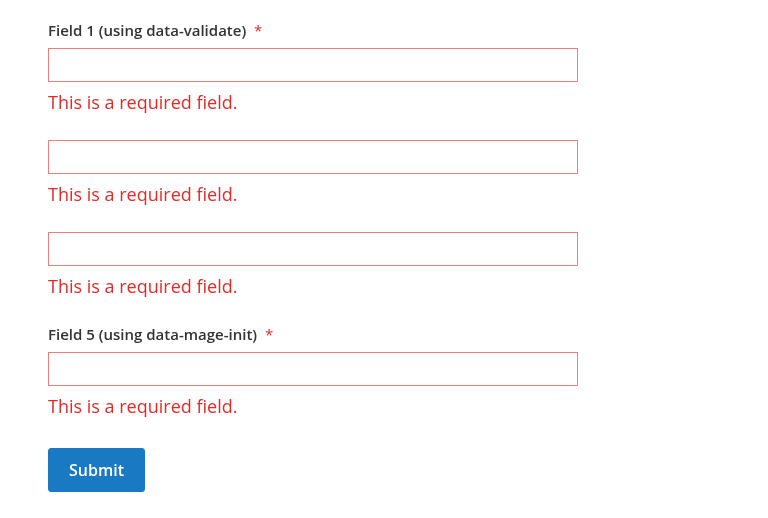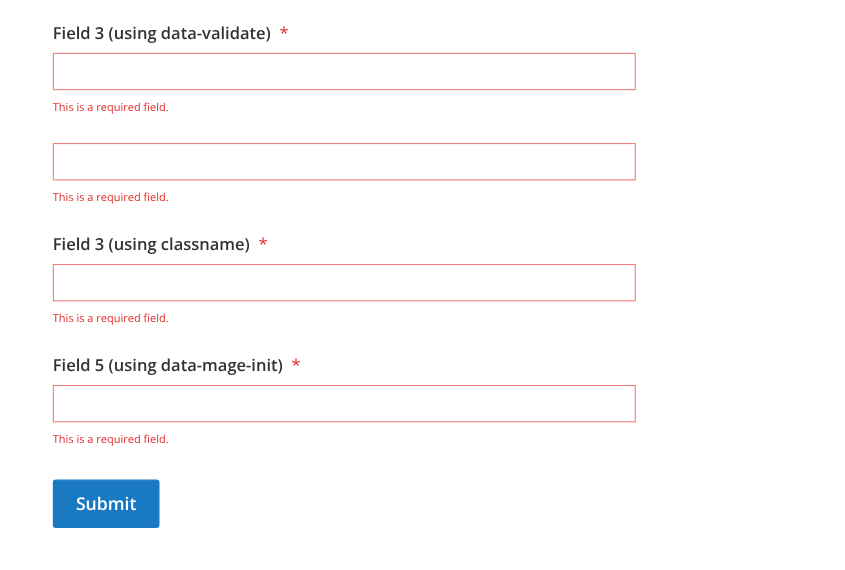--- a/index.html
+++ b/index.html
@@ -32,21 +32,21 @@
       width: 530px;
       height: 34px;
       border: 1px solid #ed7f7c;
       background: #ffffff;
       padding: 0 9px;
       font-size: 14px;
       font-family: inherit;
       color: #333;
     }
     .error-message {
-      font-size: 10px;
+      font-size: 18px;
       color: #e02b27;
       margin-top: 8px;
     }
     .actions {
       margin-top: 30px;
     }
     .submit-btn {
       background: #1979c3;
       border: 1px solid #1979c3;
       color: #ffffff;
@@ -58,37 +58,33 @@
       font-family: inherit;
     }
   </style>
 </head>
 <body>
 
 <form>
 
   <div class="field-group">
     <label class="field-label">
-      <span>Field 3 (using data-validate)</span>
+      <span>Field 1 (using data-validate)</span>
       <span class="required-asterisk">*</span>
     </label>
     <input type="text" class="text-input" value="" style="">
     <div class="error-message">This is a required field.</div>
   </div>
 
   <div class="field-group">
     <input type="text" class="text-input" value="" style="">
     <div class="error-message">This is a required field.</div>
   </div>
 
   <div class="field-group">
-    <label class="field-label">
-      <span>Field 3 (using classname)</span>
-      <span class="required-asterisk">*</span>
-    </label>
     <input type="text" class="text-input" value="" style="">
     <div class="error-message">This is a required field.</div>
   </div>
 
   <div class="field-group">
     <label class="field-label">
       <span>Field 5 (using data-mage-init)</span>
       <span class="required-asterisk">*</span>
     </label>
     <input type="text" class="text-input" value="" style="">

